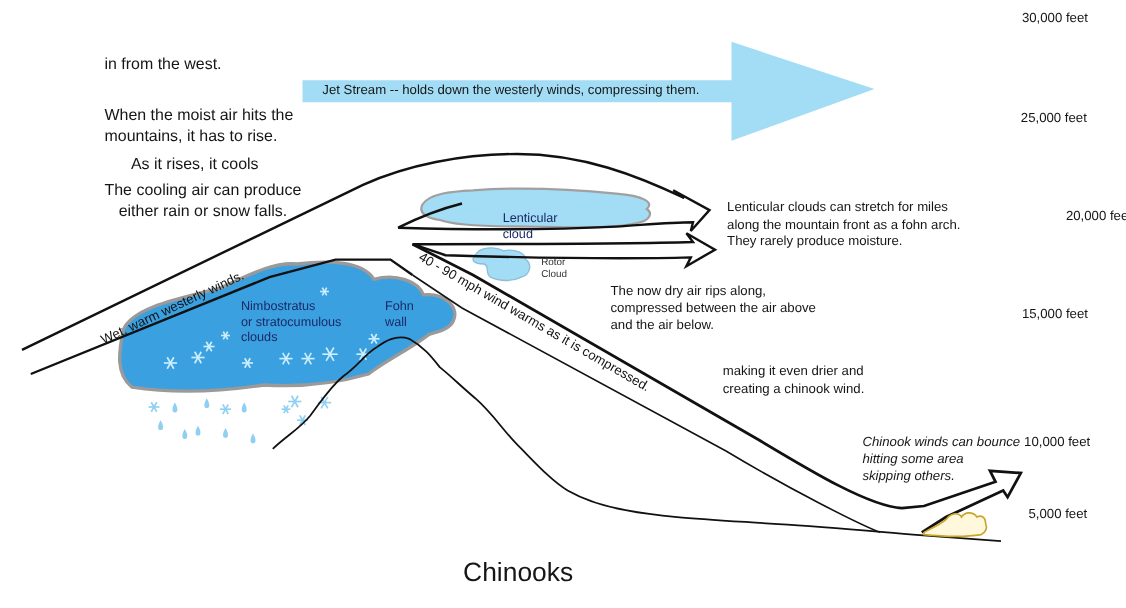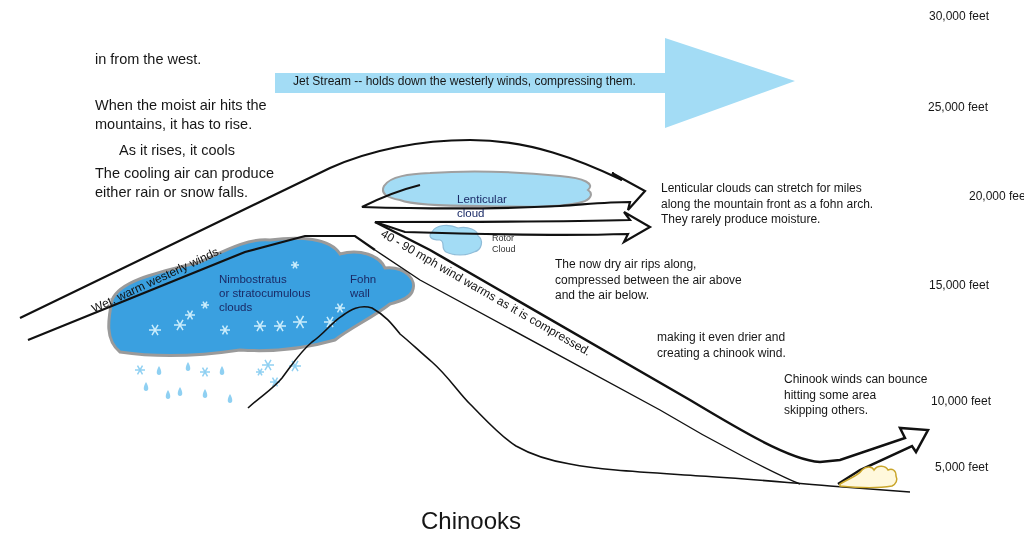--- a/index.html
+++ b/index.html
@@ -160,21 +160,21 @@
 <div class="t intro" style="left:95px;top:50px;">
   <div>in from the west.</div>
 </div>
 <div class="t intro" style="left:95px;top:96px;">
   <div>When the moist air hits the</div>
   <div>mountains, it has to rise.</div>
 </div>
 <div class="t intro" style="left:95px;top:141px;margin-left:24px;">
   <div>As it rises, it cools</div>
 </div>
-<div class="t intro" style="left:95px;top:164px;">
+<div class="t intro" style="left:95px;top:164px;text-align:center;">
   <div>The cooling air can produce</div>
   <div>either rain or snow falls.</div>
 </div>
 
 <div class="t alt" style="left:929px;top:9px;">30,000 feet</div>
 <div class="t alt" style="left:928px;top:100px;">25,000 feet</div>
 <div class="t alt" style="left:929px;top:189px;margin-left:40px;">20,000 feet</div>
 <div class="t alt" style="left:929px;top:278px;">15,000 feet</div>
 <div class="t alt" style="left:931px;top:366px;margin-top:28px;">10,000 feet</div>
 <div class="t alt" style="left:935px;top:460px;">5,000 feet</div>
@@ -204,19 +204,19 @@
 </div>
 <div class="t note" style="left:555px;top:257px;">
   <div>The now dry air rips along,</div>
   <div>compressed between the air above</div>
   <div>and the air below.</div>
 </div>
 <div class="t note" style="left:657px;top:330px;">
   <div>making it even drier and</div>
   <div>creating a chinook wind.</div>
 </div>
-<div class="t note" style="left:784px;top:372px;">
+<div class="t note" style="left:784px;top:394px;font-style:italic;">
   <div>Chinook winds can bounce</div>
   <div>hitting some area</div>
   <div>skipping others.</div>
 </div>
 
 <div class="t title" style="left:421px;top:507px;">Chinooks</div>
 
 </body></html>

